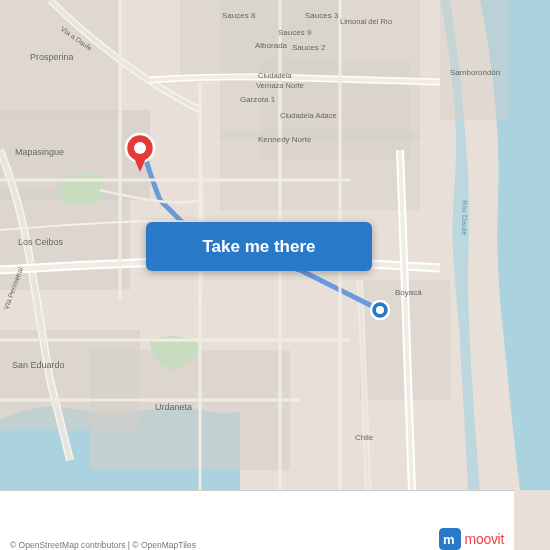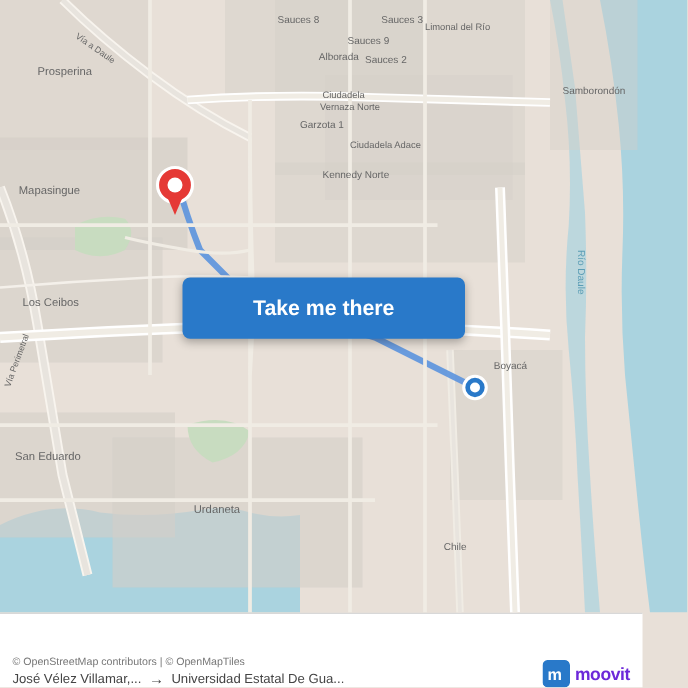--- a/index.html
+++ b/index.html
@@ -109,22 +109,22 @@
 
     .moovit-m {
       width: 22px;
       height: 22px;
       border-radius: 4px;
       overflow: hidden;
     }
 
     .moovit-wordmark {
       font-size: 14px;
-      font-weight: 700;
-      color: #6d28d9;
+      font-weight: 400;
+      color: #ef4444;
       letter-spacing: -0.3px;
     }
   </style>
 </head>
 <body>
 
 <div class="map-container">
 
   <svg class="map-svg" viewBox="0 0 550 490" xmlns="http://www.w3.org/2000/svg">
 
@@ -244,25 +244,20 @@
     <circle cx="380" cy="310" r="9" fill="#2979c9" stroke="white" stroke-width="2.5"></circle>
     <circle cx="380" cy="310" r="4" fill="white"></circle>
   </svg>
 
   <button class="take-me-there-btn">Take me there</button>
 </div>
 
 <div class="bottom-row">
   <div class="bottom-left">
     <span class="osm-attr">© OpenStreetMap contributors | © OpenMapTiles</span>
-    <div class="route-label-row">
-      <span class="route-from">José Vélez Villamar,...</span>
-      <span class="arrow-icon">→</span>
-      <span class="route-to">Universidad Estatal De Gua...</span>
-    </div>
   </div>
   <div class="moovit-brand">
     <svg class="moovit-m" width="22" height="22" viewBox="0 0 22 22">
       <rect width="22" height="22" rx="4" fill="#2979c9"></rect>
       <text x="4" y="16" font-size="13" fill="white" font-family="sans-serif" font-weight="900">m</text>
     </svg>
     <span class="moovit-wordmark">moovit</span>
   </div>
 </div>
 

